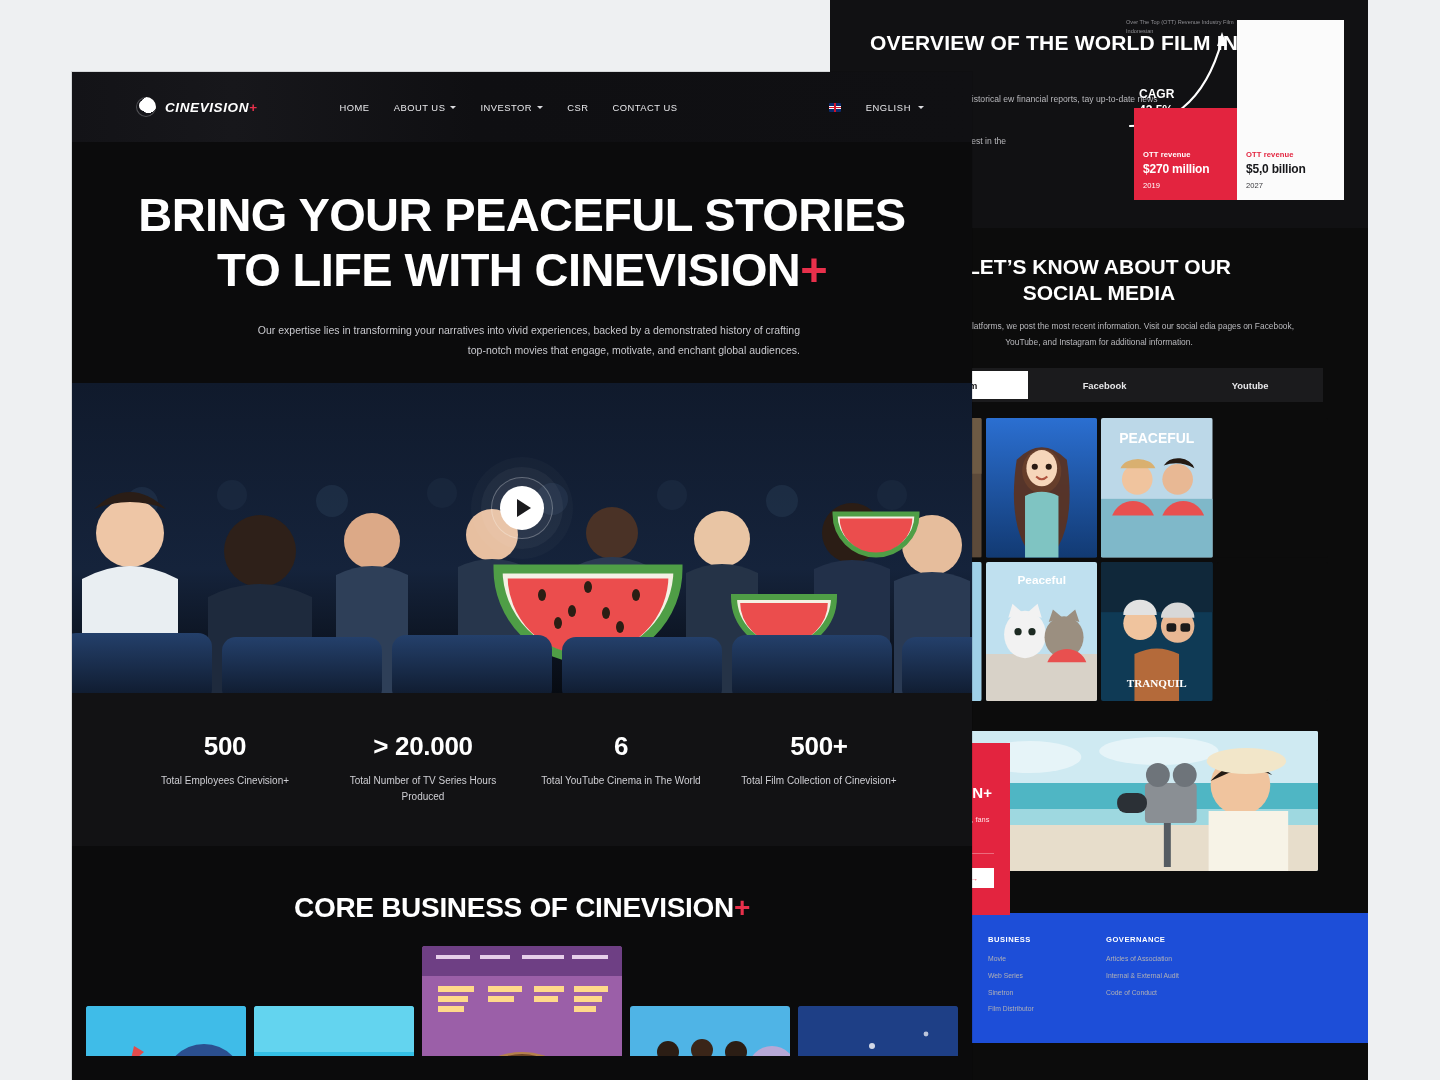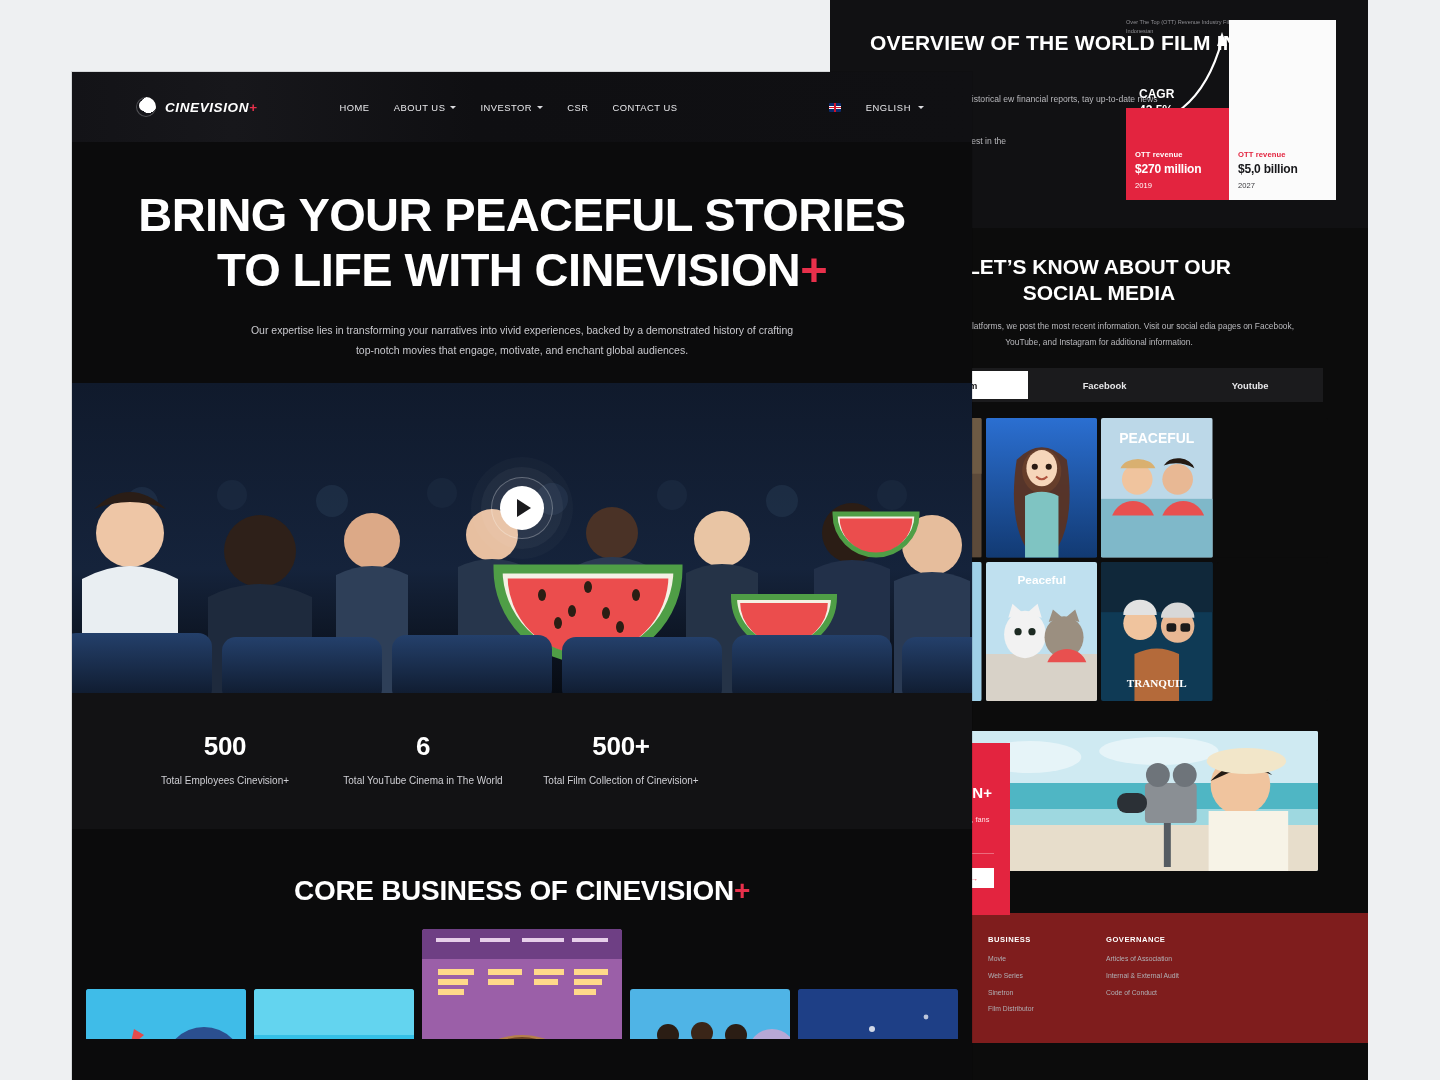--- a/index.html
+++ b/index.html
@@ -36,21 +36,21 @@
   .ov-chart-cap {
     position:absolute; left:0; top:0; width:126px;
     font-size:5.6px; line-height:1.6; color:#8d8d92;
   }
   .ov-cagr {
     position:absolute; left:13px; top:68px;
     font-size:12px; font-weight:700; color:#fff; line-height:1.35;
   }
   .ov-cagr .pct { display:block; }
   .ov-arrow { position:absolute; left:0; top:8px; width:130px; height:110px; pointer-events:none; }
-  .ov-bars { position:absolute; left:0; bottom:8px; width:210px; height:180px; }
+  .ov-bars { position:absolute; left:8px; bottom:8px; width:210px; height:180px; }
   .ov-bar { position:absolute; bottom:0; padding:10px 9px 0 9px; }
   .ov-bar.b2019 { left:0; width:103px; height:92px; background:#e3243f; }
   .ov-bar.b2027 { left:103px; width:107px; height:180px; background:#fbfbfb; }
   .ov-bar-lbl { font-size:7.6px; font-weight:700; letter-spacing:.1px; }
   .b2019 .ov-bar-lbl { color:#ffffff; }
   .b2027 .ov-bar-lbl { color:#e3243f; }
   .ov-bar-val { font-size:12px; font-weight:700; margin-top:3px; letter-spacing:-.2px; }
   .b2019 .ov-bar-val { color:#fff; }
   .b2027 .ov-bar-val { color:#17171a; }
   .ov-bar-yr { font-size:7.6px; margin-top:5px; }
@@ -97,21 +97,21 @@
   .ct-title { font-size:15px; font-weight:700; color:#fff; line-height:1.25; }
   .ct-sub { margin-top:10px; font-size:7.4px; line-height:1.8; color:#ffdfe4; }
   .ct-rule { margin-top:14px; height:1px; background:rgba(255,255,255,.32); }
   .ct-btn {
     margin:14px 0 0 56px; width:84px; height:20px; background:#fff;
     display:flex; align-items:center; justify-content:center; gap:6px;
     font-size:7.4px; font-weight:700; color:#e3243f;
   }
 
   
-  .rp-footer { background:#7f1d1d; padding:22px 40px 20px 40px; }
+  .rp-footer { background:#1d4ed8; padding:22px 40px 20px 40px; }
   .ft-cols { display:grid; grid-template-columns:repeat(4,1fr); gap:14px; }
   .ft-head {
     font-size:7.6px; font-weight:700; color:#fff; letter-spacing:.5px;
     text-transform:uppercase; margin-bottom:12px;
   }
   .ft-link { font-size:6.8px; color:#b0b0b5; line-height:1; margin-bottom:10px; }
 
   
   .left-panel {
     position:absolute; left:72px; top:72px; width:900px; height:1008px;
@@ -168,21 +168,21 @@
 
   
   .hero { position:relative; padding:46px 0 0 0; }
   .hero-bg { position:absolute; inset:0; background:#0b0b0c; }
   .hero-h1 {
     position:relative; text-align:center; color:#fff; font-weight:700;
     font-size:47px; line-height:1.16; letter-spacing:-.6px;
   }
   .hero-h1 .plus { color:#e8304b; }
   .hero-p {
-    position:relative; margin:24px auto 0; width:556px; text-align:center;
+    position:relative; margin:24px auto 0; width:556px; text-align:right;
     font-size:10.5px; line-height:1.9; color:#c9c9ce;
   }
 
   
   .cinema { position:relative; margin-top:22px; height:310px; overflow:hidden; }
   .cinema-sky { position:absolute; inset:0; background:linear-gradient(180deg,#0d1422 0%,#121b2d 40%,#0a1018 100%); }
   .play-btn {
     position:absolute; left:50%; top:94px; transform:translateX(-50%);
     width:62px; height:62px; border-radius:50%;
     background:rgba(255,255,255,.10); border:1px solid rgba(255,255,255,.28);
@@ -566,20 +566,24 @@
         <div class="play-inner">
           <span class="play-tri"></span>
         </div>
       </div>
     </div>
 
     <section class="stats">
       <div class="stat">
         <div class="stat-num">500</div>
         <div class="stat-lbl">Total Employees Cinevision+</div>
+      </div>
+      <div class="stat">
+        <div class="stat-num">&gt; 20.000</div>
+        <div class="stat-lbl">Total Number of TV Series Hours Produced</div>
       </div>
       <div class="stat">
         <div class="stat-num">6</div>
         <div class="stat-lbl">Total YouTube Cinema in The World</div>
       </div>
       <div class="stat">
         <div class="stat-num">500+</div>
         <div class="stat-lbl">Total Film Collection of Cinevision+</div>
       </div>
     </section>

